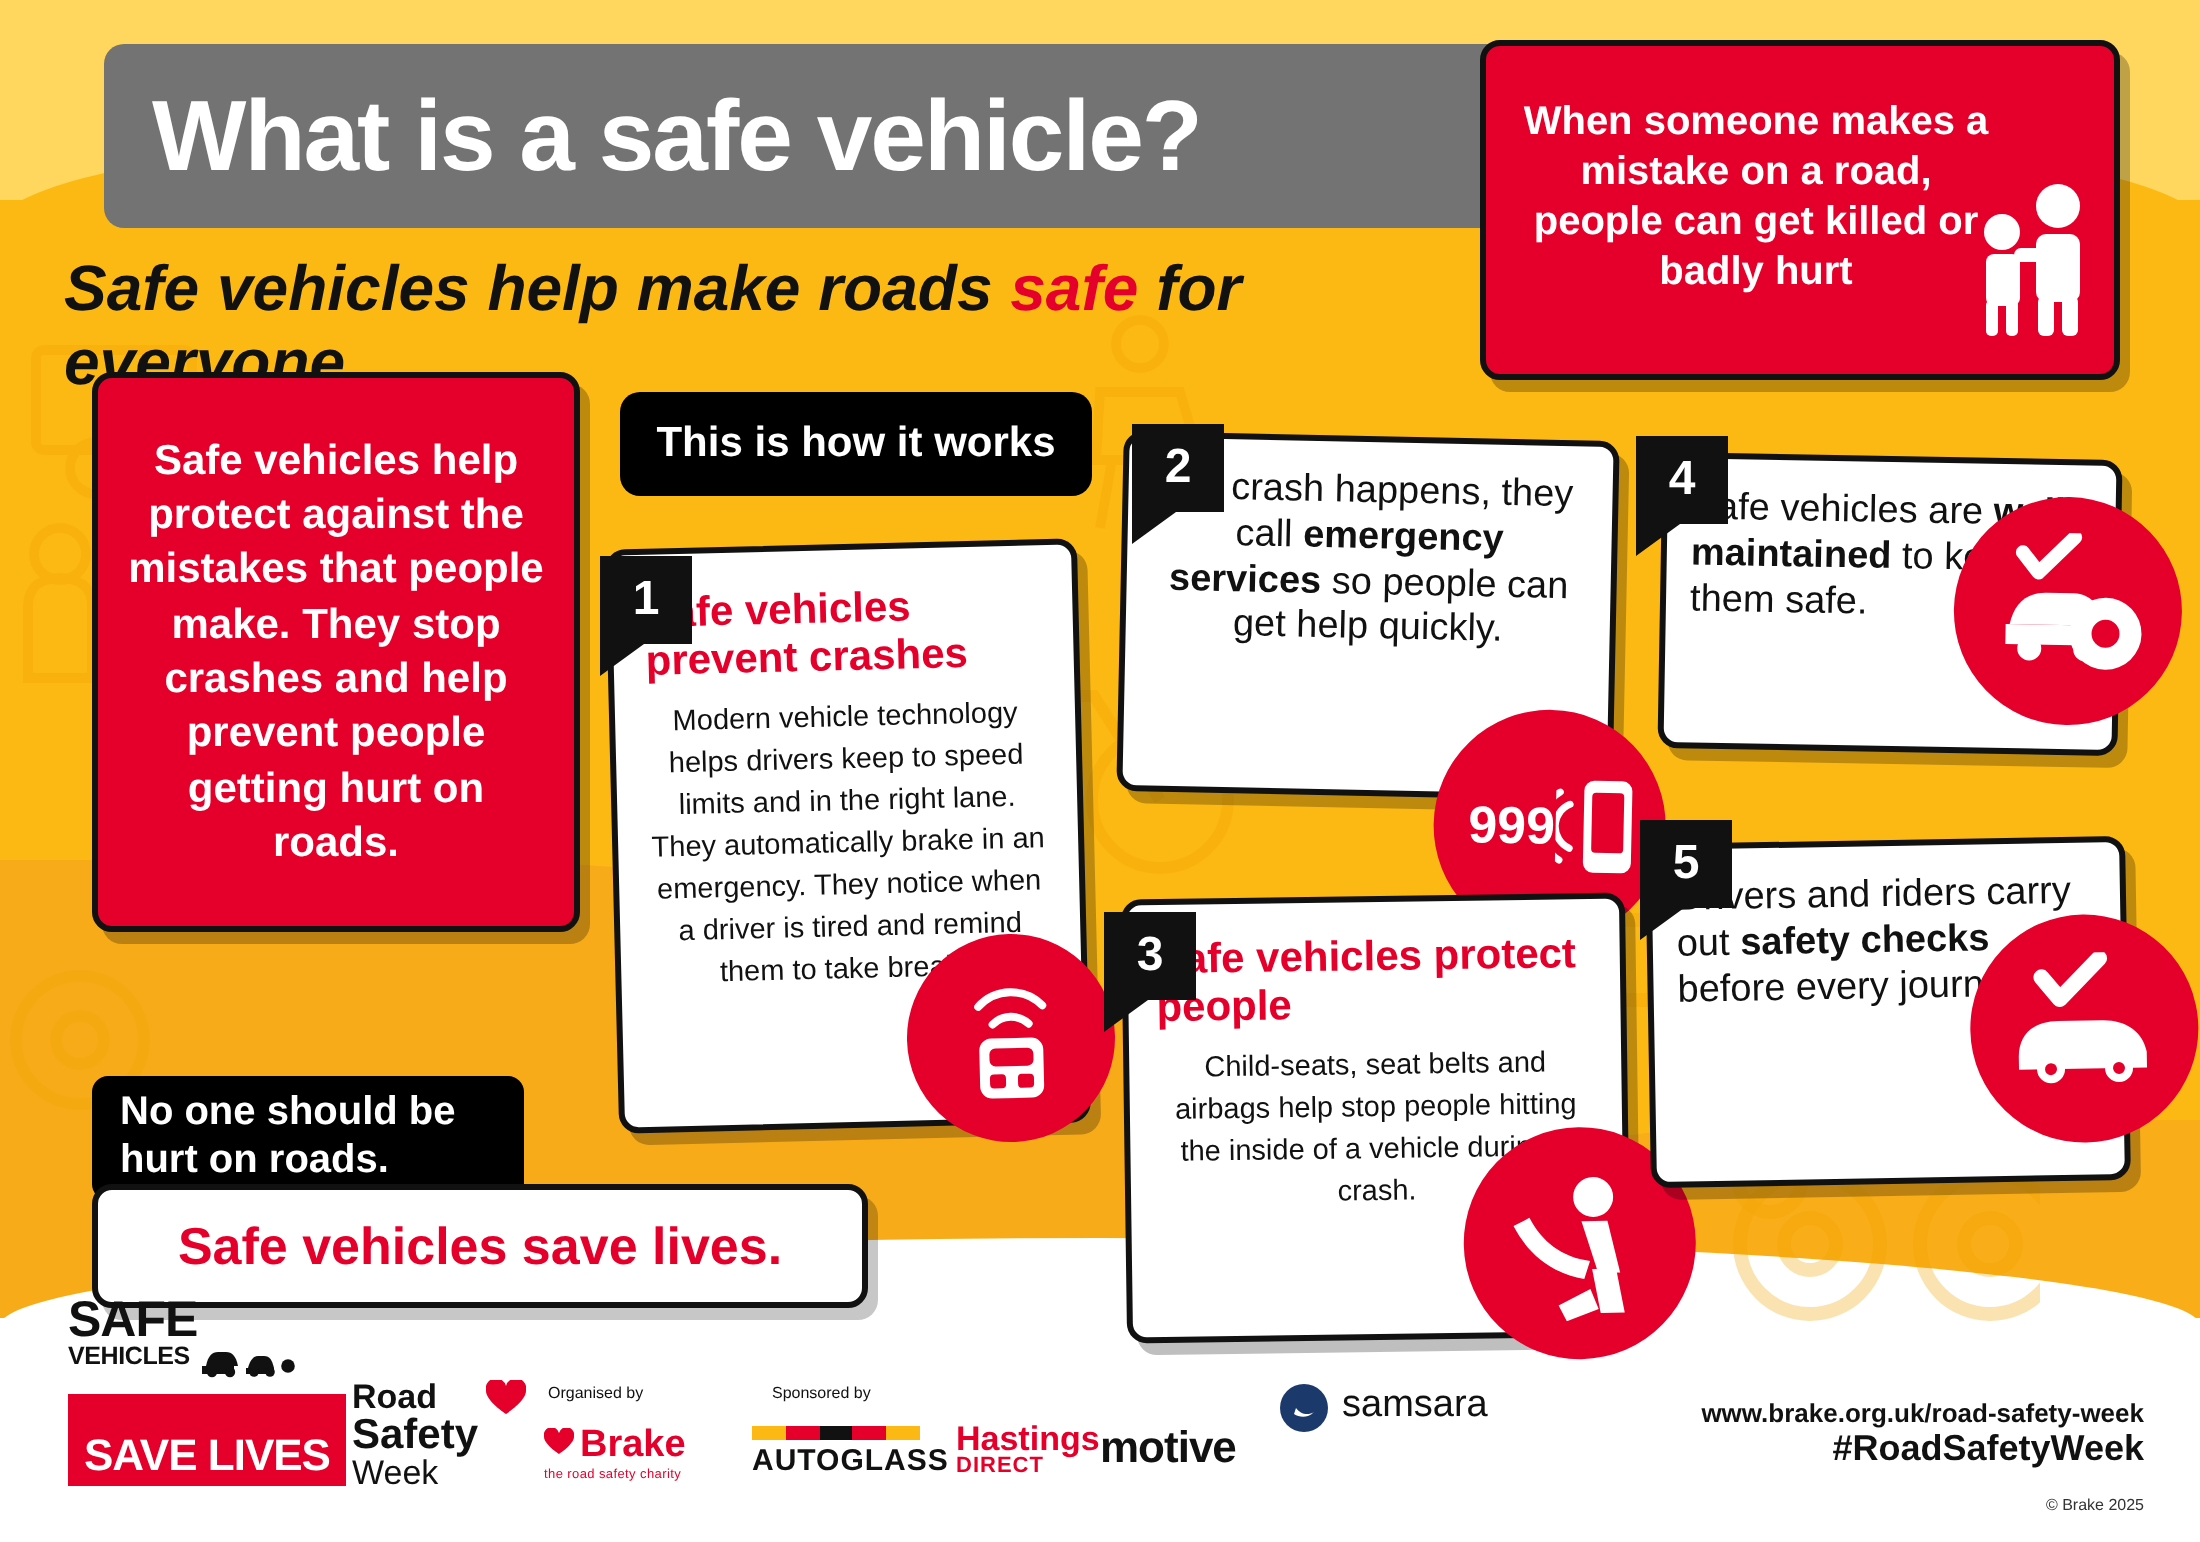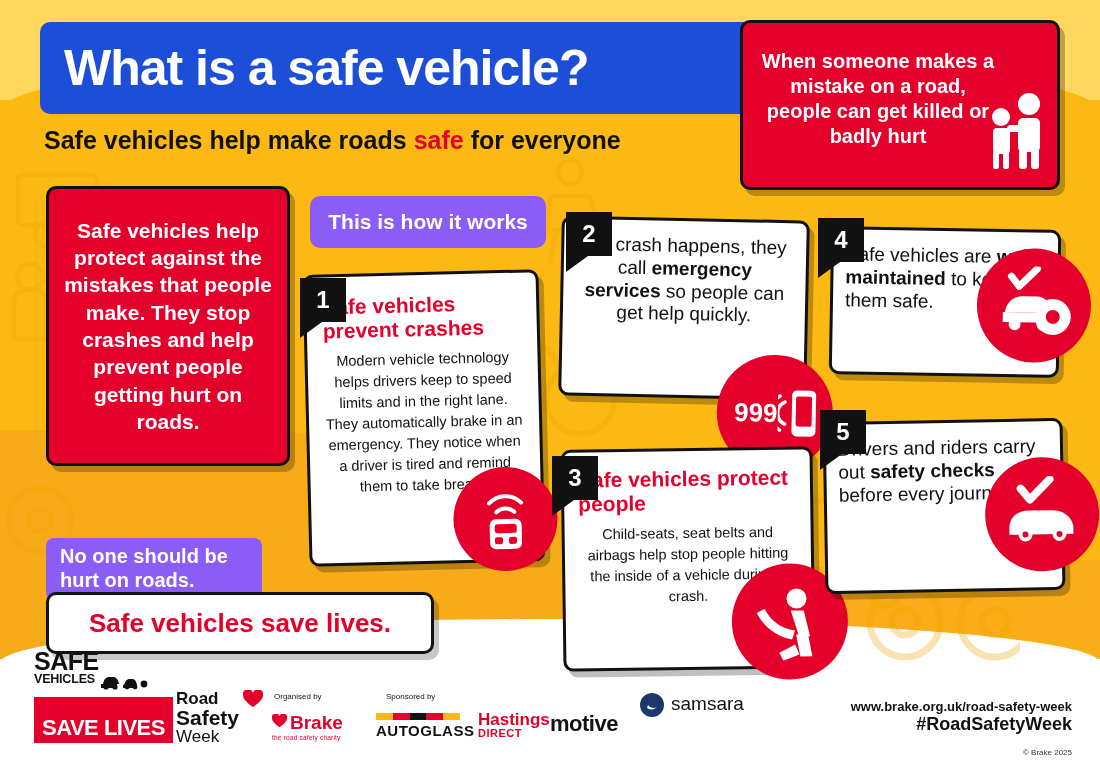--- a/index.html
+++ b/index.html
@@ -50,35 +50,35 @@
   .panel { position:absolute; }
   .card-white {
     background:#fff; border:3px solid #111; border-radius:10px;
     box-shadow:5px 6px 0 rgba(0,0,0,.25);
   }
   .card-red {
     background:#E4002B; border:3px solid #111; border-radius:10px; color:#fff;
     box-shadow:5px 6px 0 rgba(0,0,0,.25);
   }
   .card-black {
-    background:#8b5cf6; border-radius:8px; color:#fff;
+    background:#000000; border-radius:8px; color:#fff;
   }
 
   
   #title-bar {
-    left:40px; top:22px; width:768px; height:92px;
-    background:#1d4ed8; border-radius:10px;
+    left:52px; top:22px; width:768px; height:92px;
+    background:#737373; border-radius:10px;
     display:flex; align-items:center; padding-left:24px;
   }
   #title-bar h1 {
     margin:0; color:#fff; font-size:50px; font-weight:bold; letter-spacing:-1px;
   }
   #subtitle {
-    left:44px; top:126px; width:680px;
-    font-size:25px; font-weight:bold; color:#111;
+    left:32px; top:126px; width:680px;
+    font-size:32px; font-weight:bold; color:#111;font-style:italic;
   }
   #subtitle .hl { color:#E4002B; }
 
   
   #mistake-box {
     right:40px; top:20px; width:320px; height:170px;
     display:flex; align-items:center; justify-content:center;
     text-align:center; padding:10px 58px 22px 14px;
     font-size:20px; font-weight:bold; line-height:1.25;
   }

